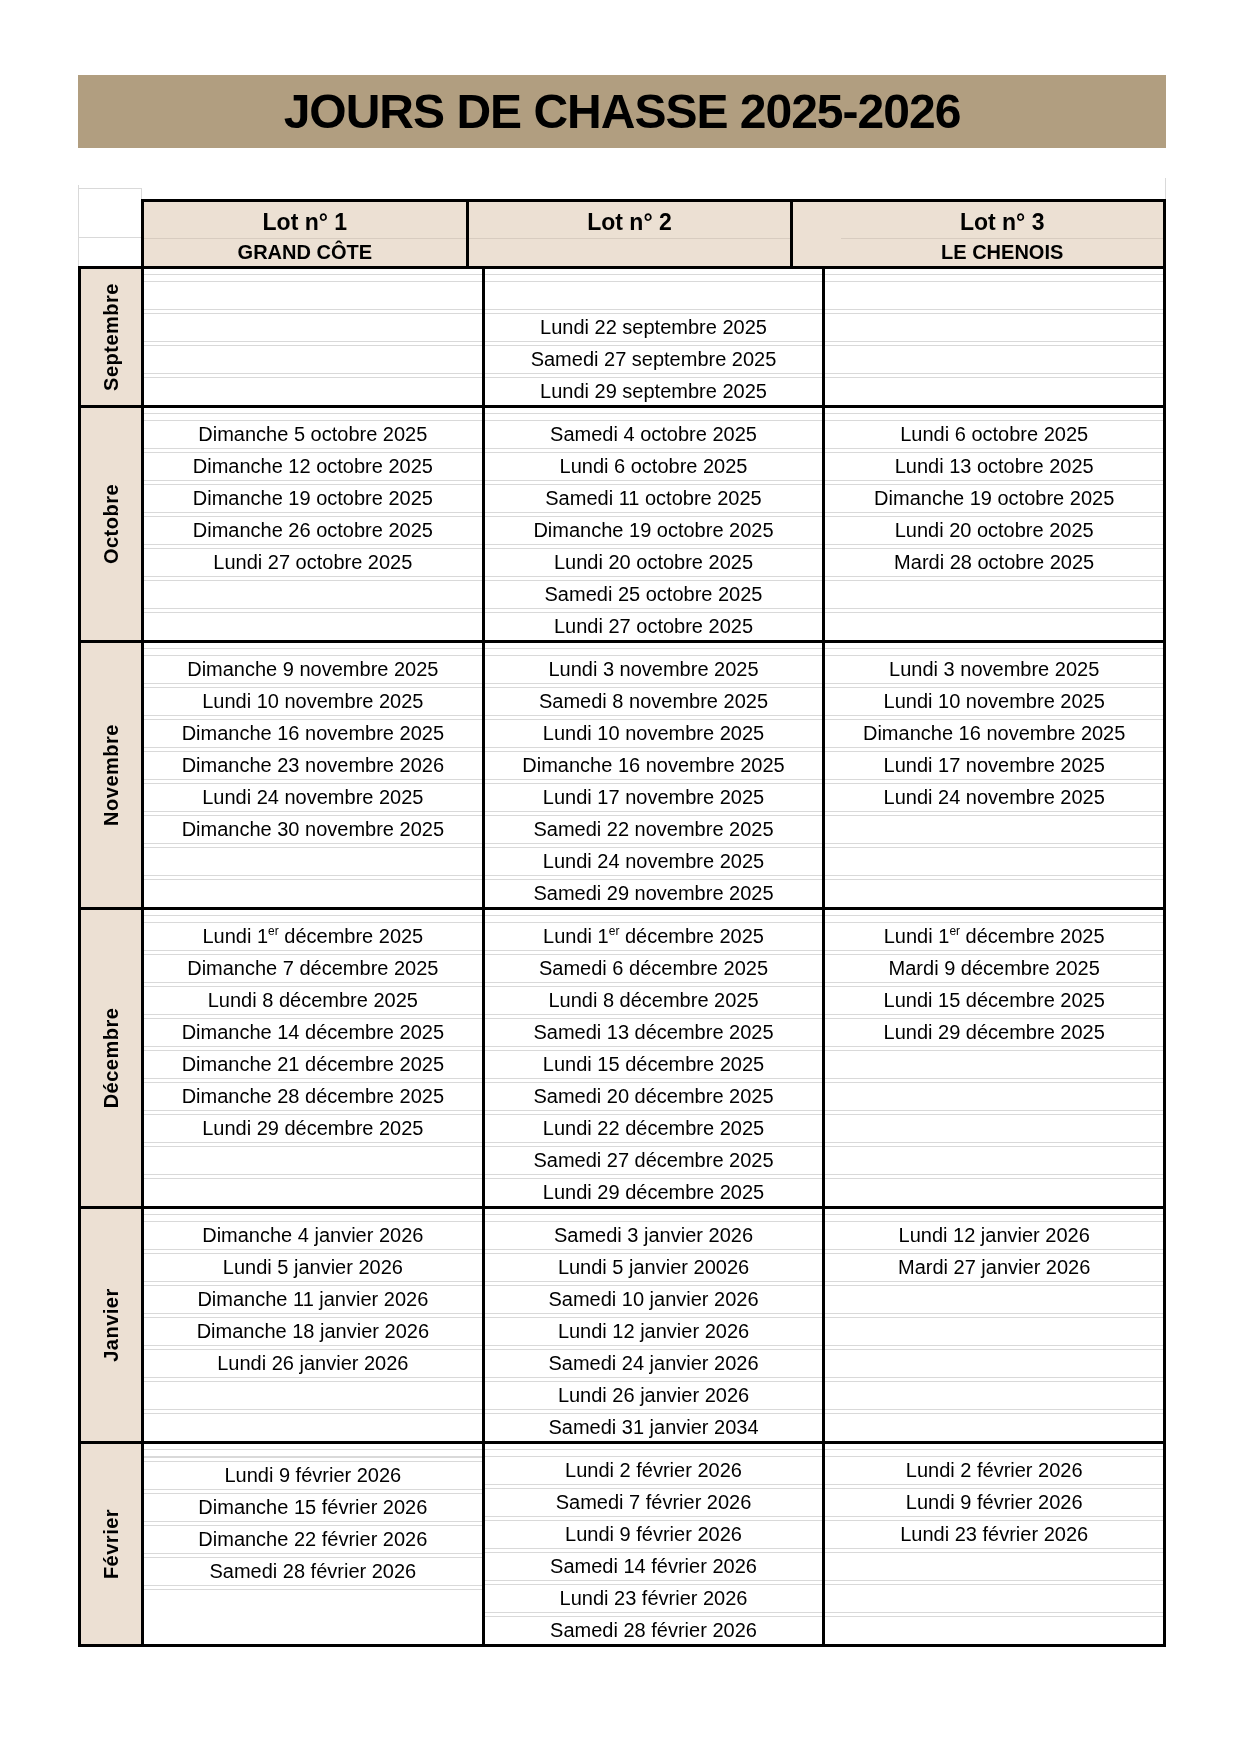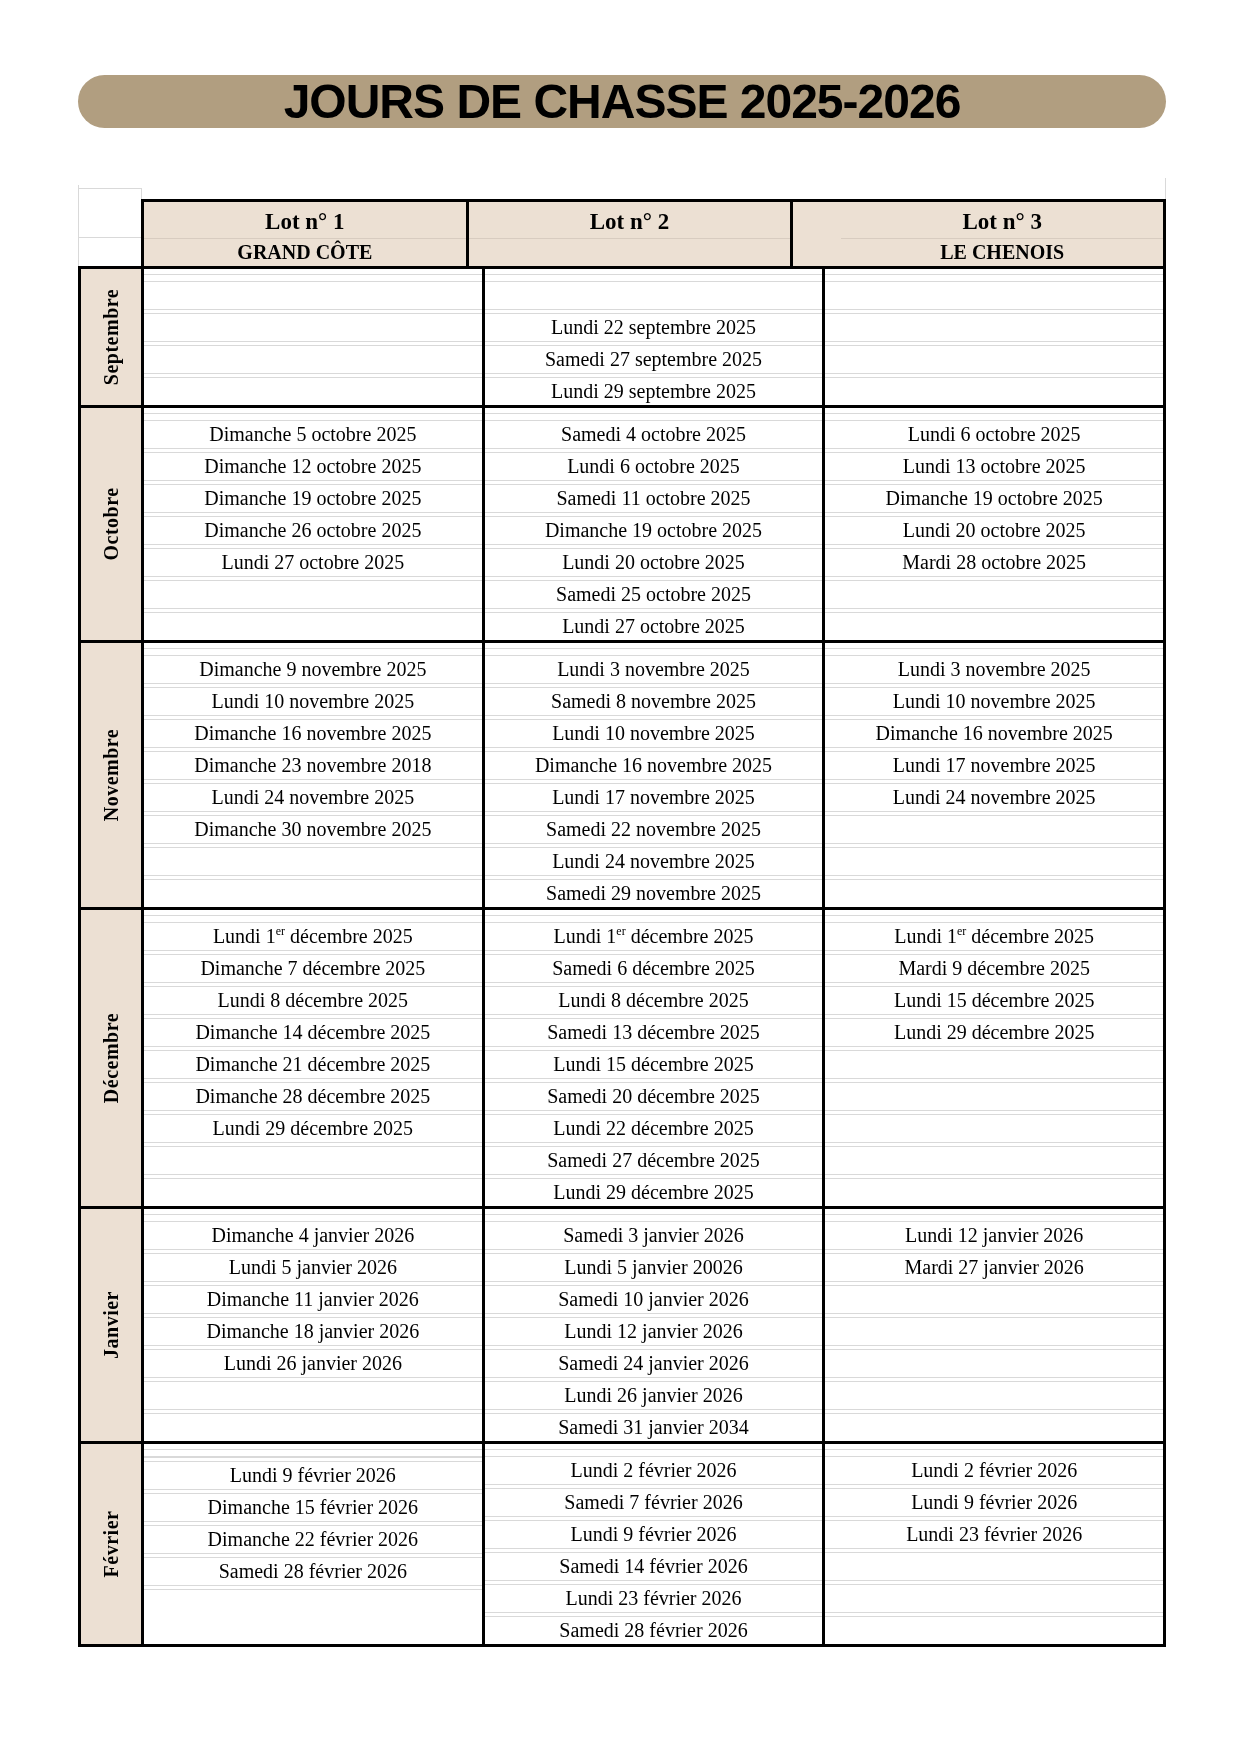--- a/index.html
+++ b/index.html
@@ -9,31 +9,31 @@
     --border:#000000;
     --txt:#000000;
   }
   html,body{margin:0;padding:0;background:#ffffff;}
   .page{
     position:relative;width:1241px;height:1755px;background:#ffffff;
     font-family:"Liberation Sans", sans-serif;color:var(--txt);overflow:hidden;
   }
   
   .banner{
-    position:absolute;left:78px;top:75px;width:1088px;height:53px;
+    position:absolute;left:78px;top:75px;width:1088px;height:73px;
     background:var(--banner-bg);
-    display:flex;align-items:center;justify-content:center;border-radius:28px;
+    display:flex;align-items:center;justify-content:center;
   }
   .banner-title{
     font-size:48px;font-weight:bold;letter-spacing:-1px;white-space:nowrap;
   }
   
   .remnant{position:absolute;background:var(--grid);}
   
-  .sheet{position:absolute;left:78px;top:199px;width:905px;font-family:Liberation Serif, serif;}
+  .sheet{position:absolute;left:78px;top:199px;width:905px;}
   .header-block{
     box-sizing:border-box;margin-left:63px;width:1025px;
     border:3px solid var(--border);display:flex;background:var(--beige);
   }
   .header-cell{flex:1;text-align:center;border-right:3px solid var(--border);}
   .header-cell:last-child{border-right:none;margin-left:48px;}
   .header-lot{
     font-size:23px;font-weight:bold;height:36px;line-height:40px;
     border-bottom:1px solid #d8ccc0;
   }
@@ -194,21 +194,21 @@
             <div class="month-label">Novembre</div>
           </div>
           <div class="lot-col">
             <div class="filler"></div>
             <div class="drow">Dimanche 9 novembre 2025</div>
             <div class="rsep"></div>
             <div class="drow">Lundi 10 novembre 2025</div>
             <div class="rsep"></div>
             <div class="drow">Dimanche 16 novembre 2025</div>
             <div class="rsep"></div>
-            <div class="drow">Dimanche 23 novembre 2018</div>
+            <div class="drow">Dimanche 23 novembre 2026</div>
             <div class="rsep"></div>
             <div class="drow">Lundi 24 novembre 2025</div>
             <div class="rsep"></div>
             <div class="drow">Dimanche 30 novembre 2025</div>
             <div class="rsep"></div>
             <div class="drow">&nbsp;</div>
             <div class="rsep"></div>
             <div class="drow">&nbsp;</div>
           </div>
           <div class="lot-col">

